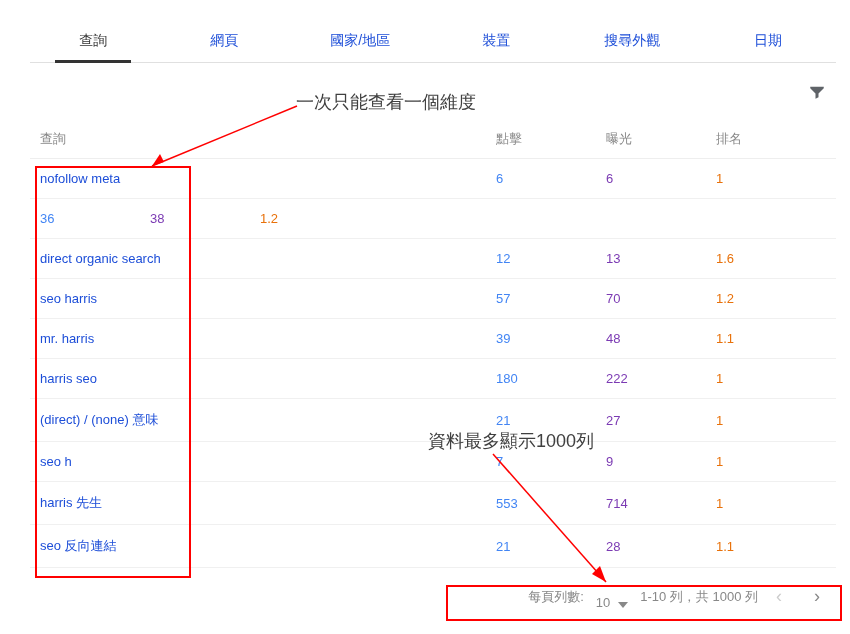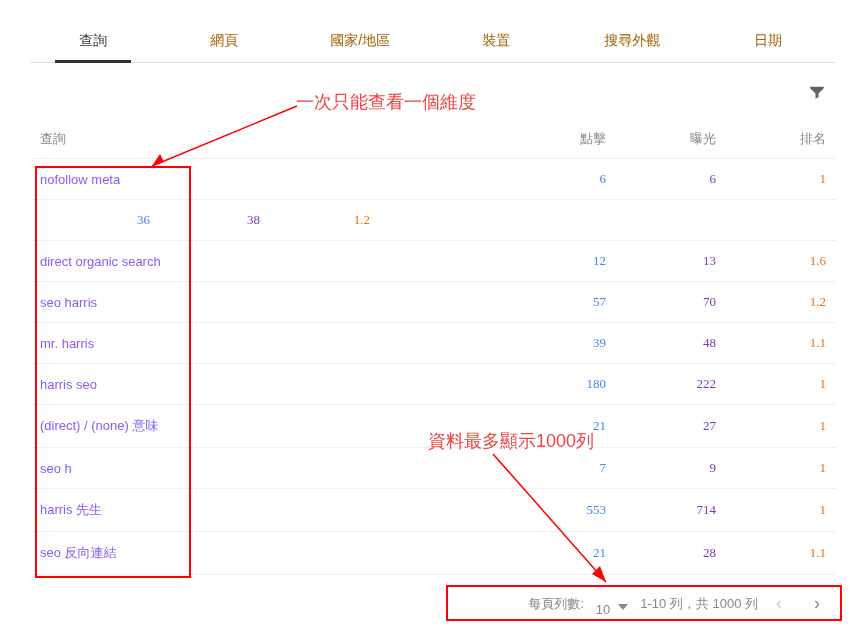--- a/index.html
+++ b/index.html
@@ -16,21 +16,21 @@
     }
     .tabs {
       display: flex;
       gap: 0;
       border-bottom: 1px solid #e0e0e0;
       margin-bottom: 20px;
     }
     .tab {
       padding: 12px 20px;
       font-size: 14px;
-      color: #a16207;
+      color: #1d4ed8;
       cursor: pointer;
       position: relative;
       flex: 1;
       text-align: center;
     }
     .tab:first-child { flex: 0.9; }
     .tab.active {
       color: #333;
       font-weight: 500;
     }
@@ -50,62 +50,62 @@
     }
     .filter-icon svg { width: 18px; height: 18px; fill: #5f6368; }
     .header-row {
       display: flex;
       padding: 10px 10px;
       font-size: 13px;
       color: #888;
       border-bottom: 1px solid #eee;
     }
     .col-query { flex: 1; text-align: left; }
-    .col-num { width: 110px; text-align: right; font-family: Liberation Serif, serif; }
+    .col-num { width: 110px; text-align: left; }
     .data-row {
       display: flex;
       padding: 12px 10px;
       font-size: 13px;
       border-bottom: 1px solid #f0f0f0;
       align-items: center;
     }
-    .data-row .col-query { color: #8b5cf6; }
+    .data-row .col-query { color: #1d4ed8; }
     .val-clicks { color: #4285f4; }
     .val-impr { color: #7b3ab3; }
     .val-rank { color: #e8710a; }
     .footer {
       display: flex;
       justify-content: flex-end;
       align-items: center;
       padding: 15px 10px;
       font-size: 13px;
       color: #888;
       gap: 12px;
     }
     .rows-select {
       display: flex;
-      align-items: flex-start;
+      align-items: flex-end;
       gap: 8px;
       cursor: pointer;
       margin-top: 12px;
     }
     .rows-select svg { width: 10px; height: 10px; fill: #888; }
     .pager { display: flex; align-items: center; gap: 20px; }
     .pager-btn { cursor: pointer; color: #888; font-size: 18px; padding: 0 6px; }
     .pager-btn.disabled { color: #ccc; }
 
     
     .anno-box {
       position: absolute;
       border: 2px solid #ff0000;
       pointer-events: none;
     }
     .anno-text {
       position: absolute;
-      color: #ef4444;
+      color: #404040;
       font-size: 18px;
       pointer-events: none;
       white-space: nowrap;
     }
     .anno-arrow {
       position: absolute;
       pointer-events: none;
     }
   </style>
 </head>

